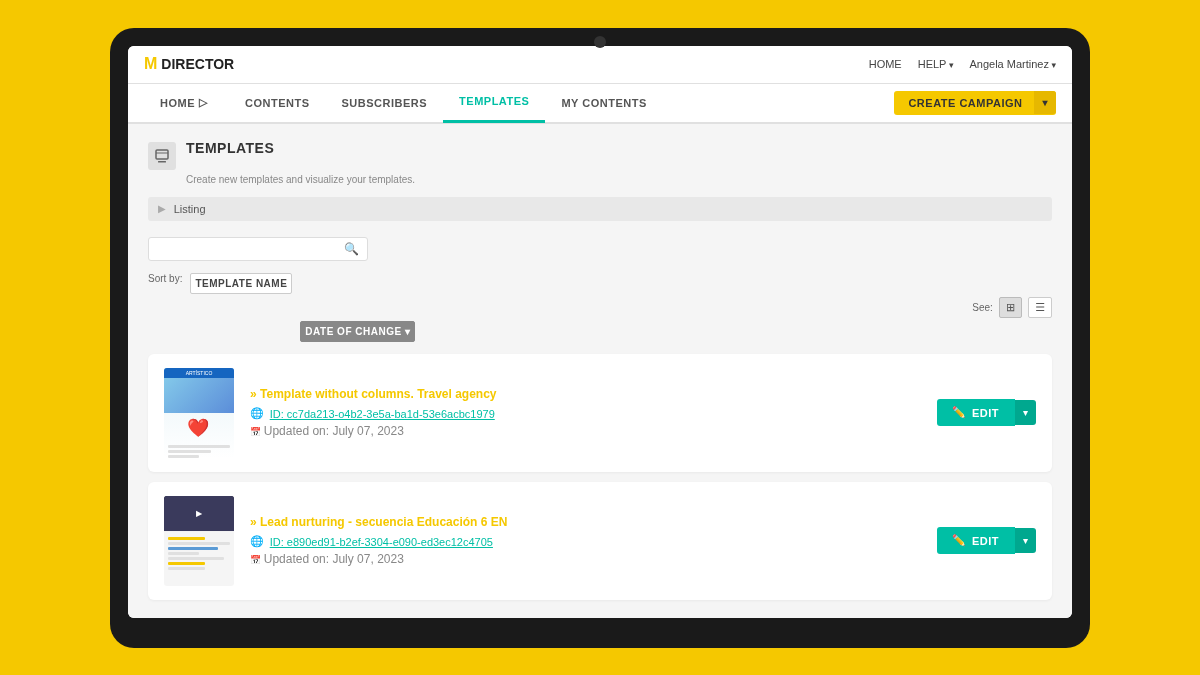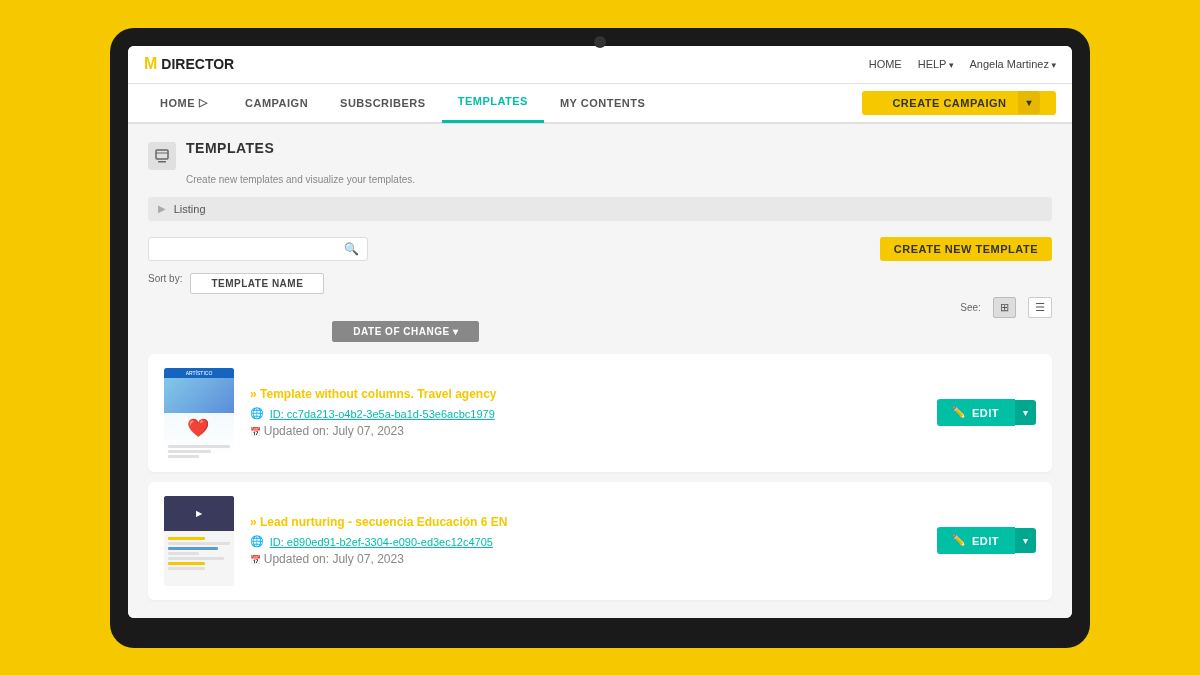--- a/index.html
+++ b/index.html
@@ -127,21 +127,21 @@
     }
 
     .nav-spacer {
       flex: 1;
     }
 
     .create-campaign-btn {
       background: #F5C800;
       color: #333;
       border: none;
-      padding: 6px 30px;
+      padding: 6px 14px;
       font-size: 11px;
       font-weight: 700;
       cursor: pointer;
       border-radius: 3px;
       display: flex;
       align-items: center;
       gap: 6px;
       letter-spacing: 0.5px;
     }
 
@@ -274,40 +274,40 @@
     }
 
     .sort-by-label {
       font-size: 10px;
       color: #666;
     }
 
     .sort-btn {
       background: #fff;
       border: 1px solid #ccc;
-      padding: 4px 20px;
+      padding: 4px 4px;
       font-size: 10px;
       font-weight: 600;
       color: #444;
       cursor: pointer;
       letter-spacing: 0.5px;
       border-radius: 2px;
     }
 
     .sort-btn.active {
       background: #888;
       color: #fff;
       border-color: #888;
       margin-top: 48px;
     }
 
     .sort-right {
       display: flex;
       align-items: center;
-      gap: 12px;
+      gap: 6px;
     }
 
     .see-label {
       font-size: 10px;
       color: #666;
     }
 
     .view-btn {
       background: #fff;
       border: 1px solid #ccc;
@@ -497,21 +497,21 @@
         <span class="user">Angela Martinez</span>
       </div>
     </div>
 
     <div class="nav-bar">
       <div class="nav-item">
         <span>HOME</span>
         <span style="display:inline-block;width:14px;height:14px;margin-left:4px;">▷</span>
       </div>
       <div class="nav-item">
-        <span>CAMPAIGN</span>
+        <span>CONTENTS</span>
       </div>
       <div class="nav-item">
         <span>SUBSCRIBERS</span>
       </div>
       <div class="nav-item active">
         <span>TEMPLATES</span>
       </div>
       <div class="nav-item">
         <span>MY CONTENTS</span>
       </div>
@@ -541,21 +541,20 @@
       <div class="listing-panel">
         <span class="listing-arrow">▶</span>
         <span class="listing-label">Listing</span>
       </div>
 
       <div class="search-create-row">
         <div class="search-box">
           <input type="text" placeholder="" style="">
           <span class="search-icon">🔍</span>
         </div>
-        <button class="create-template-btn">CREATE NEW TEMPLATE</button>
       </div>
 
       <div class="sort-row">
         <div class="sort-left">
           <span class="sort-by-label">Sort by:</span>
           <button class="sort-btn">TEMPLATE NAME</button>
           <button class="sort-btn active">DATE OF CHANGE ▾</button>
         </div>
         <div class="sort-right">
           <span class="see-label">See:</span>

